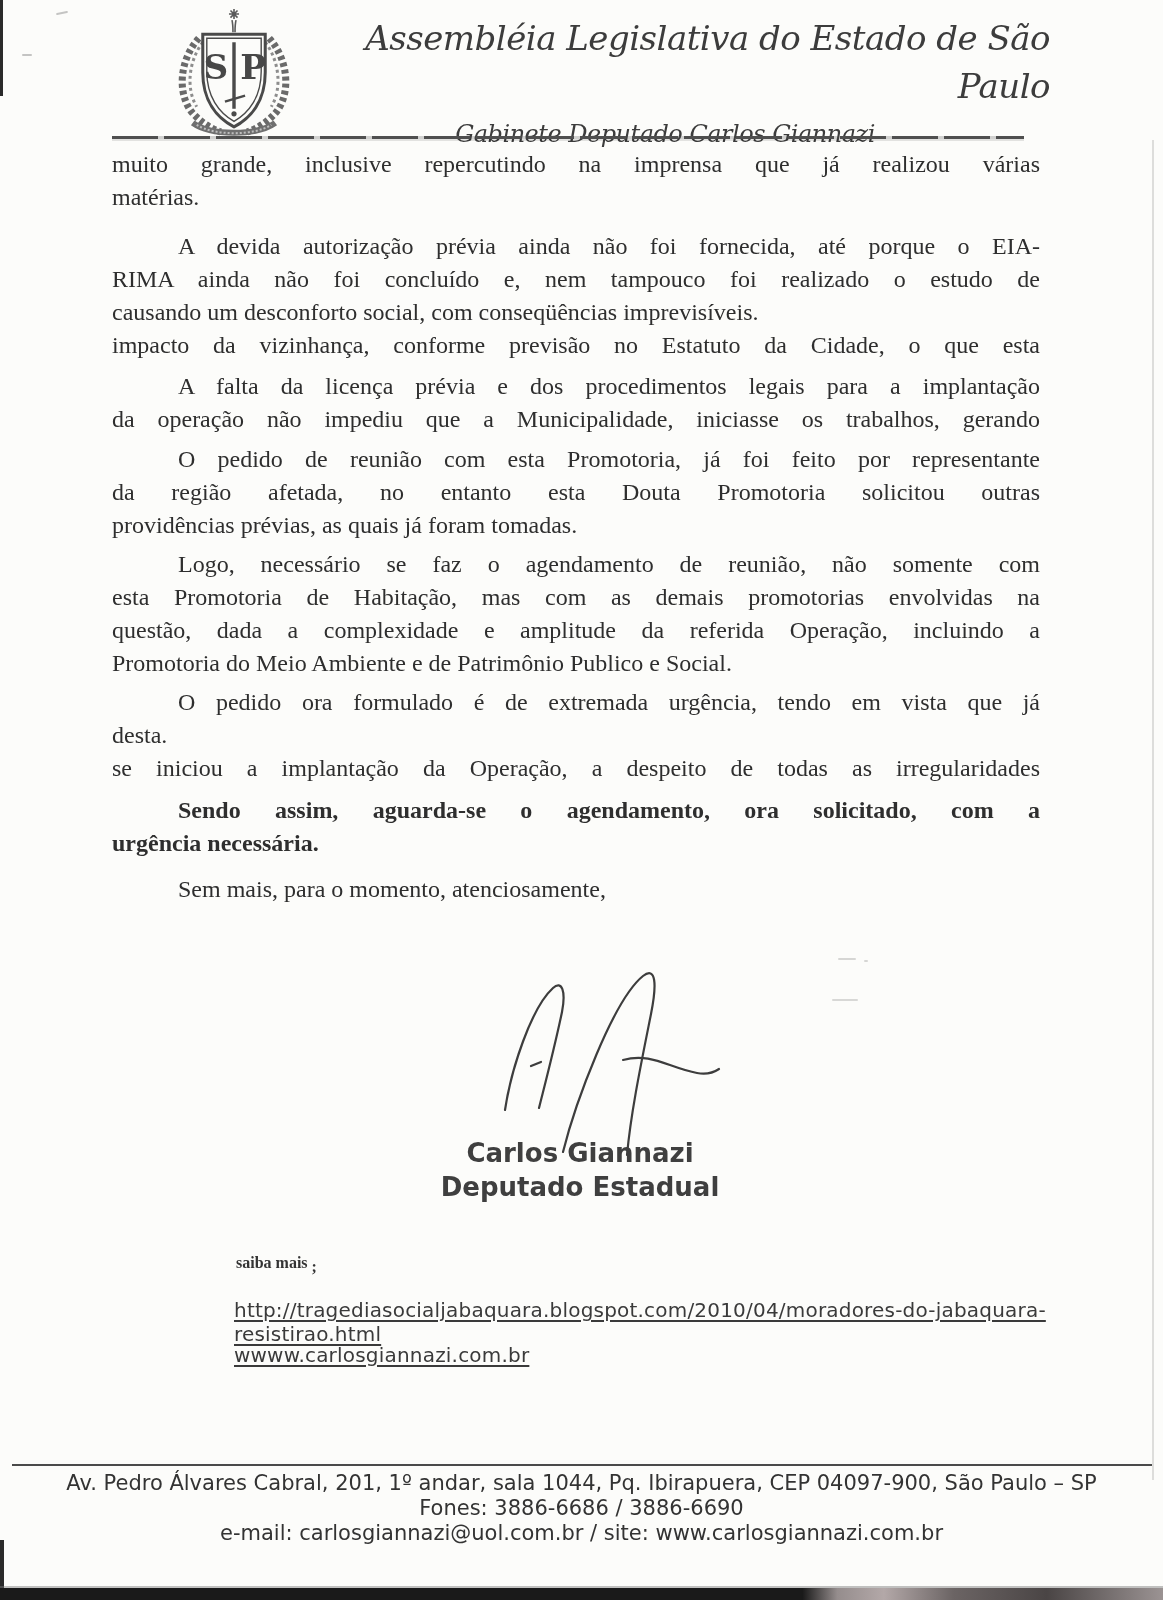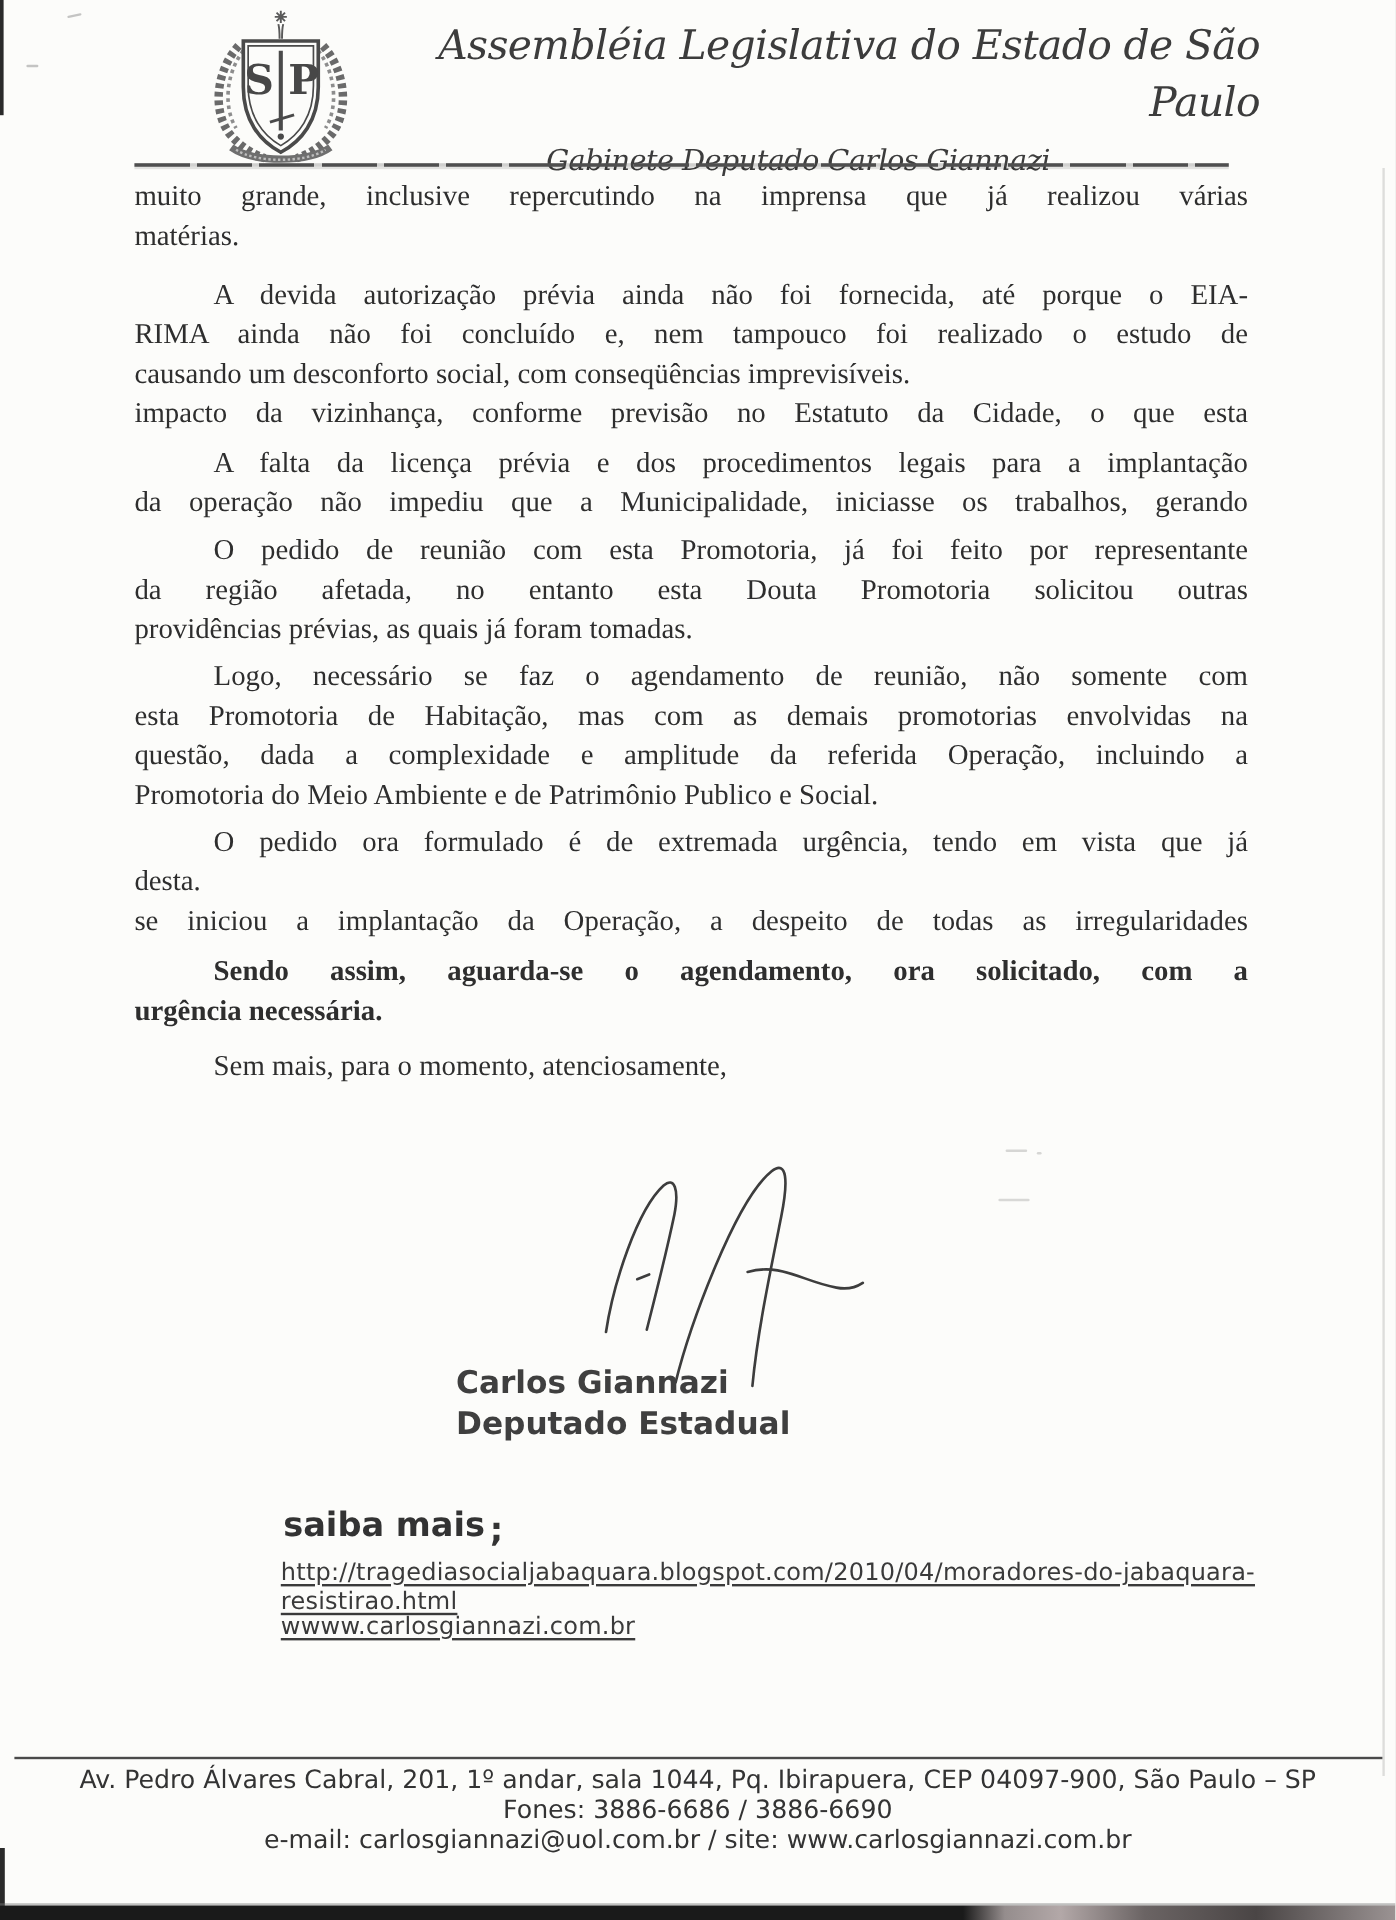--- a/index.html
+++ b/index.html
@@ -27,24 +27,24 @@
   .body-col{ position:absolute; left:112px; top:148px; width:928px; font-size:24px;font-family:Liberation Serif, serif; }
   .p{ }
   .p .line{ line-height:33px; text-align:justify; text-align-last:justify; text-justify:inter-word; white-space:normal; }
   .p .line.last{ text-align-last:left; }
   .p .line.ind{ text-indent:66px; }
   .p.bold{ font-weight:bold; }
   .mt16{margin-top:16px}.mt8{margin-top:8px}.mt7{margin-top:7px}
   .mt6{margin-top:6px}.mt9{margin-top:9px}.mt13{margin-top:13px}
   
   .sig{ position:absolute; left:445px; top:952px; width:300px; height:205px; }
-  .sig-block{ position:absolute; left:380px; top:1136px; width:400px; text-align:left;
+  .sig-block{ position:absolute; left:380px; top:1136px; width:400px; text-align:center;
     font-weight:bold; font-size:26px; line-height:34px; color:#3f3f3f; }
   
-  .saiba{ position:absolute; left:236px; top:1254px; font-size:28px; font-weight:bold; color:#333; }
+  .saiba{ position:absolute; left:236px; top:1254px; font-size:16px; font-weight:bold; color:#333;font-family:Liberation Serif, serif; }
   .saiba .punct{ font-weight:bold; position:relative; top:4px; left:4px; }
   .doc-link{ position:absolute; font-size:20px; color:#3a3a3a; text-decoration:underline;
     text-underline-offset:3px; letter-spacing:.2px; cursor:pointer; }
   .link1{ left:234px; top:1298px; }
   .link2{ left:234px; top:1343px; }
   
   .ftr-rule{ position:absolute; left:12px; top:1464px; width:1140px; height:2px; background:#4a4a4a; }
   .footer{ position:absolute; left:0; top:1471px; width:1163px; text-align:center;
     font-size:21px; line-height:25px; color:#333; }
   

